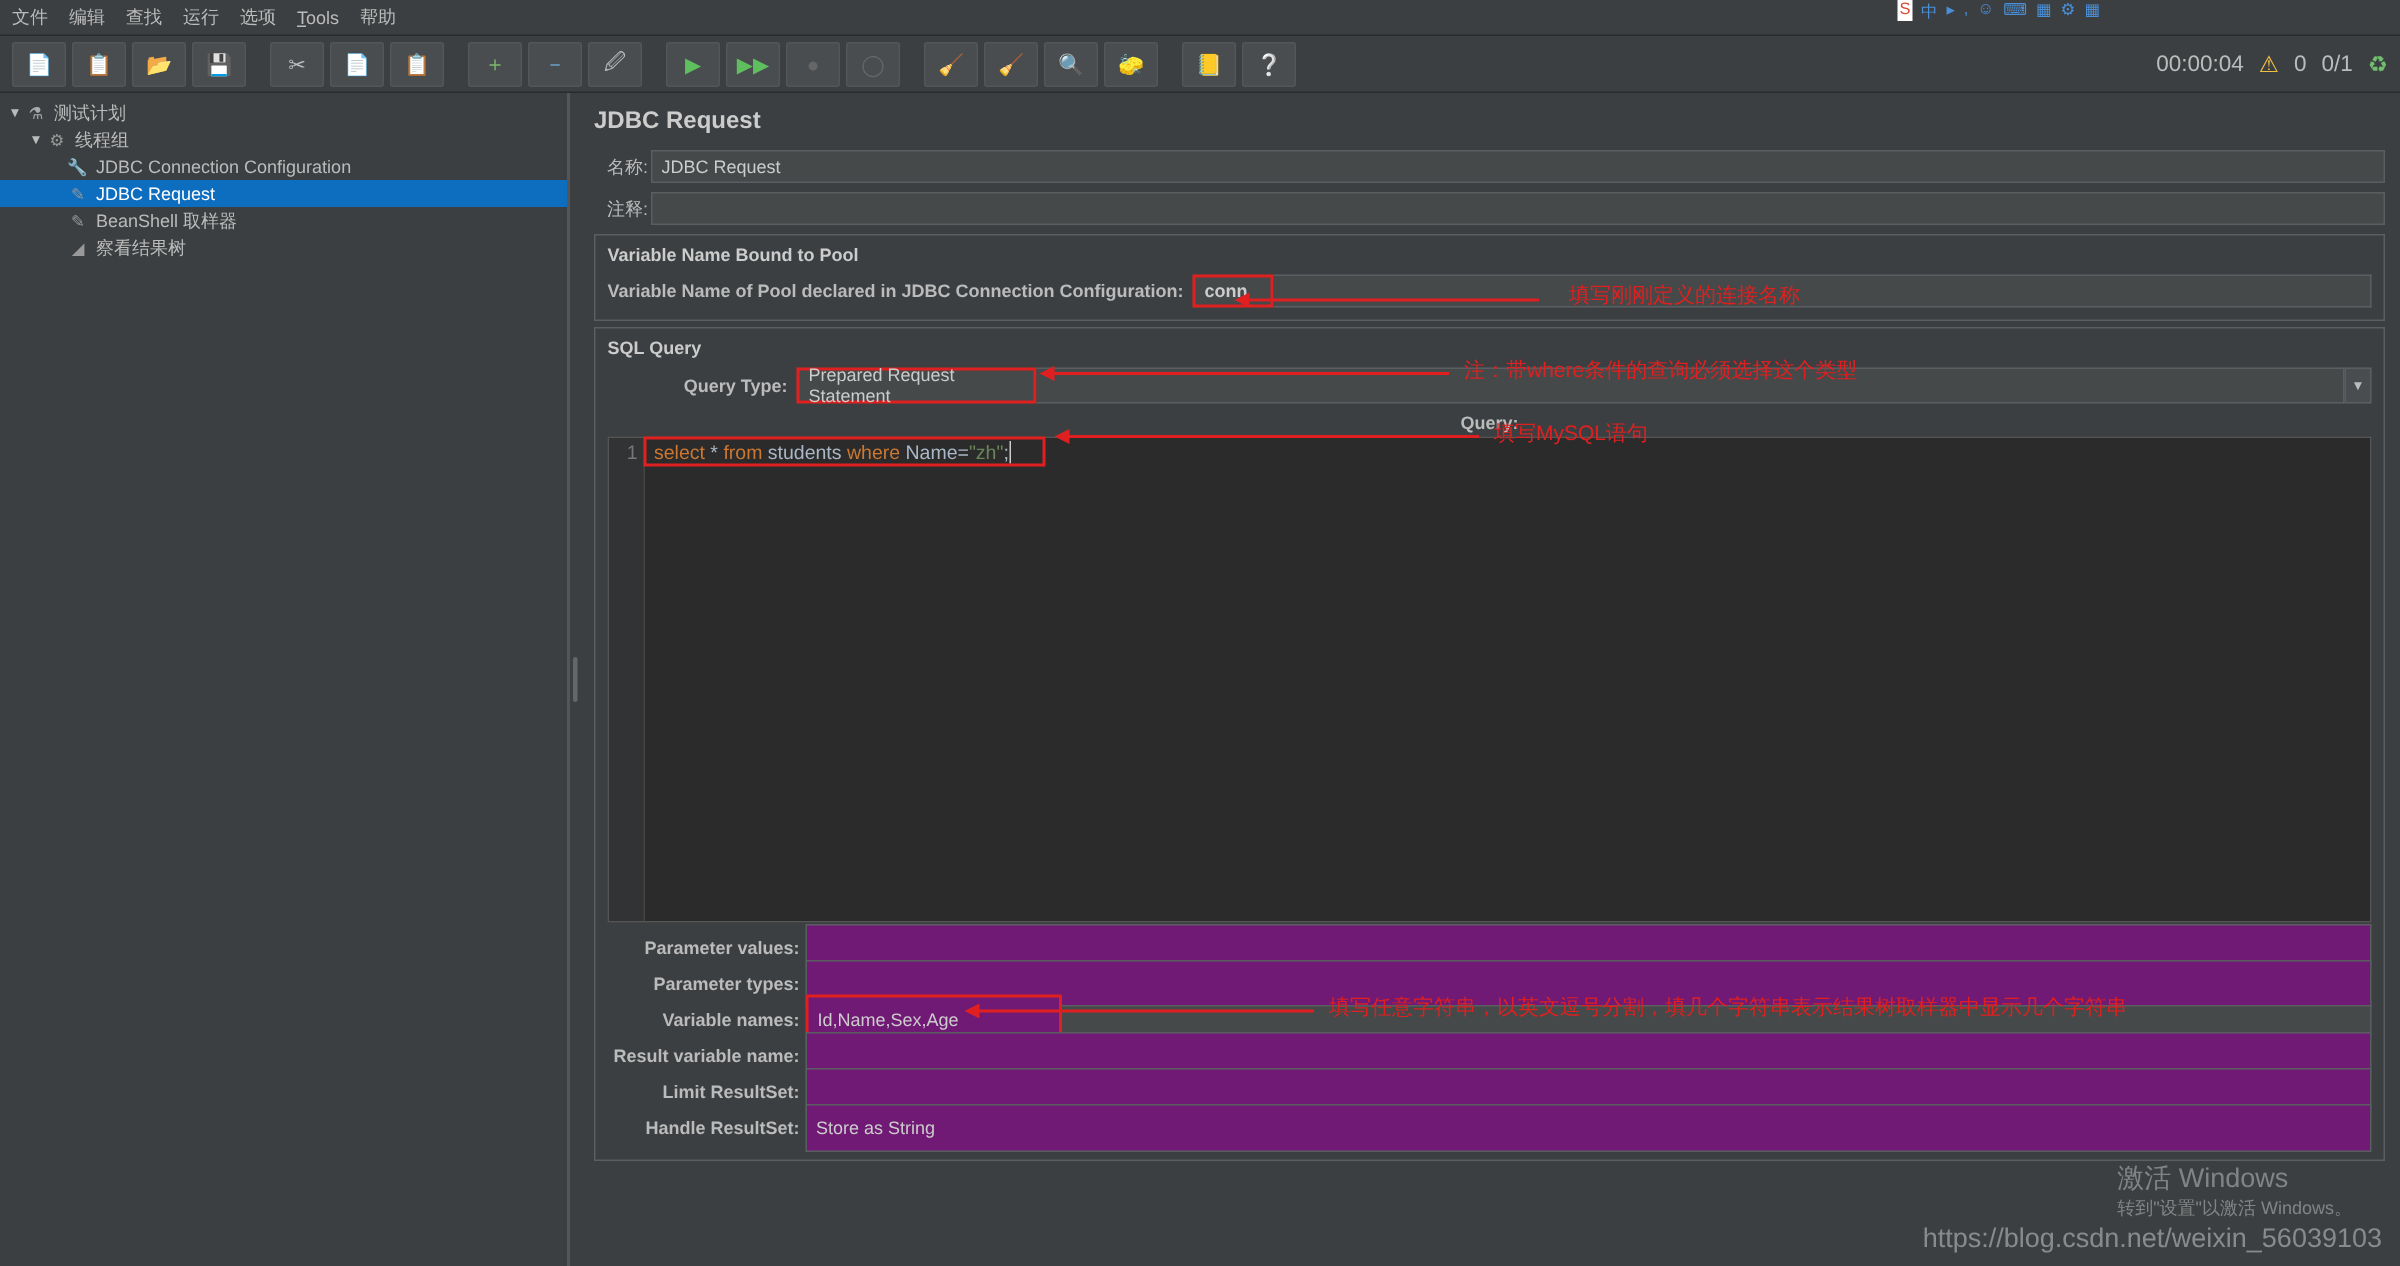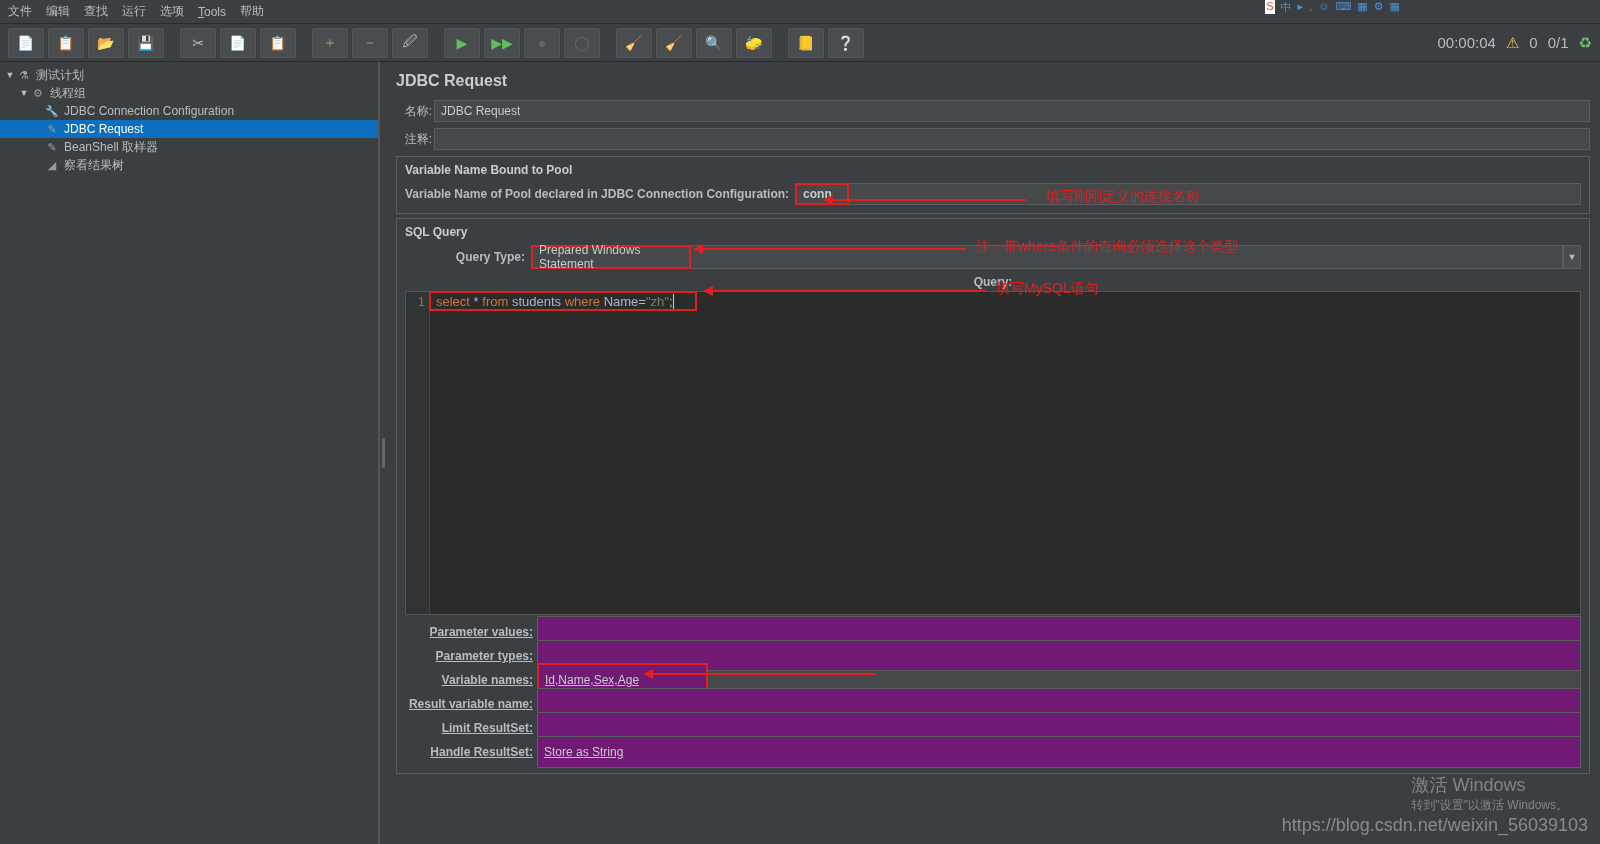--- a/index.html
+++ b/index.html
@@ -37,21 +37,21 @@
 .qtype-row { display: flex; align-items: center; margin-bottom: 6px; }
 .qtype-label { width: 120px; text-align: right; margin-right: 6px; font-weight: bold; }
 .select-box { height: 24px; background: #45494a; border: 1px solid #5a5e60; color: #ccc; padding: 0 6px; font-size: 12px; display: flex; align-items: center; flex: 1; }
 .select-arrow { width: 18px; height: 24px; border: 1px solid #5a5e60; background: #4a4d4f; display: flex; align-items: center; justify-content: center; cursor: pointer; font-size: 9px; }
 .query-label { text-align: center; font-weight: bold; margin: 6px 0 2px 0; }
 .editor { height: 324px; background: #2b2b2b; border: 1px solid #555; display: flex; font-family: Consolas, monospace; font-size: 13px; }
 .gutter { width: 24px; background: #313335; color: #777; text-align: right; padding: 2px 4px 0 0; border-right: 1px solid #444; }
 .code { flex: 1; padding: 2px 6px; color: #a9b7c6; }
 .code .kw { color: #cc7832; }
 .code .str { color: #6a8759; }
-.bottom-fields { margin-top: 6px; text-decoration: underline; }
+.bottom-fields { margin-top: 6px; }
 .bfield { display: flex; align-items: center; height: 22px; margin-bottom: 2px; }
 .bfield-label { width: 128px; text-align: right; font-weight: bold; margin-right: 4px; }
 .bfield-input { flex: 1; height: 20px; background: #701a75; border: 1px solid #5a5e60; color: #ccc; padding: 15px 6px; font-size: 12px; }
 .redbox { border: 2px solid #e02020 !important; }
 .anno { position: absolute; color: #e02020; font-size: 14px; font-family: Liberation Sans, sans-serif; white-space: nowrap; z-index: 50; pointer-events: none; }
 .arrow-l { position: absolute; height: 2px; background: #e02020; z-index: 49; }
 .arrow-l::before { content: ""; position: absolute; left: -8px; top: -4px; border: 5px solid transparent; border-right: 10px solid #e02020; }
 .watermark { position: absolute; right: 12px; bottom: 8px; color: rgba(200,200,200,0.55); font-size: 18px; text-align: right; }
 .activate { position: absolute; right: 32px; bottom: 30px; color: rgba(200,200,200,0.5); font-size: 14px; text-align: left; }
 .splitter { width: 6px; background: #3c3f41; display: flex; align-items: center; justify-content: center; cursor: col-resize; }
@@ -171,21 +171,21 @@
         <div style="flex:1;height:22px;background:#45494a;border:1px solid #5a5e60;border-left:none;"></div>
       </div>
     </div>
 
     <div class="section" style="margin-top:4px;">
       <div class="section-title">SQL Query</div>
 
       <div class="qtype-row">
         <div class="qtype-label">Query Type:</div>
         <div class="select-box redbox" style="flex:0 0 160px;">
-            <span>Prepared Windows Statement</span>
+            <span>Prepared Request Statement</span>
           </div>
         <div style="flex:1;height:24px;background:#45494a;border:1px solid #5a5e60;border-left:none;"></div>
         <div class="select-arrow">▼</div>
       </div>
 
       <div class="query-label">Query:</div>
 
       <div style="position:relative;">
         <div class="editor">
           <div class="gutter"><span>1</span></div>
@@ -230,20 +230,21 @@
     <div class="arrow-l" style="left:440px;top:137px;width:200px;"></div>
     <div class="anno" style="left:660px;top:126px;">填写刚刚定义的连接名称</div>
 
     <div class="arrow-l" style="left:310px;top:186px;width:270px;"></div>
     <div class="anno" style="left:590px;top:176px;">注：带where条件的查询必须选择这个类型</div>
 
     <div class="arrow-l" style="left:320px;top:228px;width:280px;"></div>
     <div class="anno" style="left:610px;top:218px;">填写MySQL语句</div>
 
     <div class="arrow-l" style="left:260px;top:611px;width:230px;"></div>
+    <div class="anno" style="left:500px;top:600px;max-width:640px;white-space:normal;line-height:1.4;">填写任意字符串，以英文逗号分割，填几个字符串表示结果树取样器中显示几个字符串</div>
   </div>
 </div>
 
 <div class="activate">
   <div style="font-size:18px;">激活 Windows</div>
   <div style="font-size:12px;">转到"设置"以激活 Windows。</div>
 </div>
 <div class="watermark">https://blog.csdn.net/weixin_56039103</div>
 
 </body></html>

